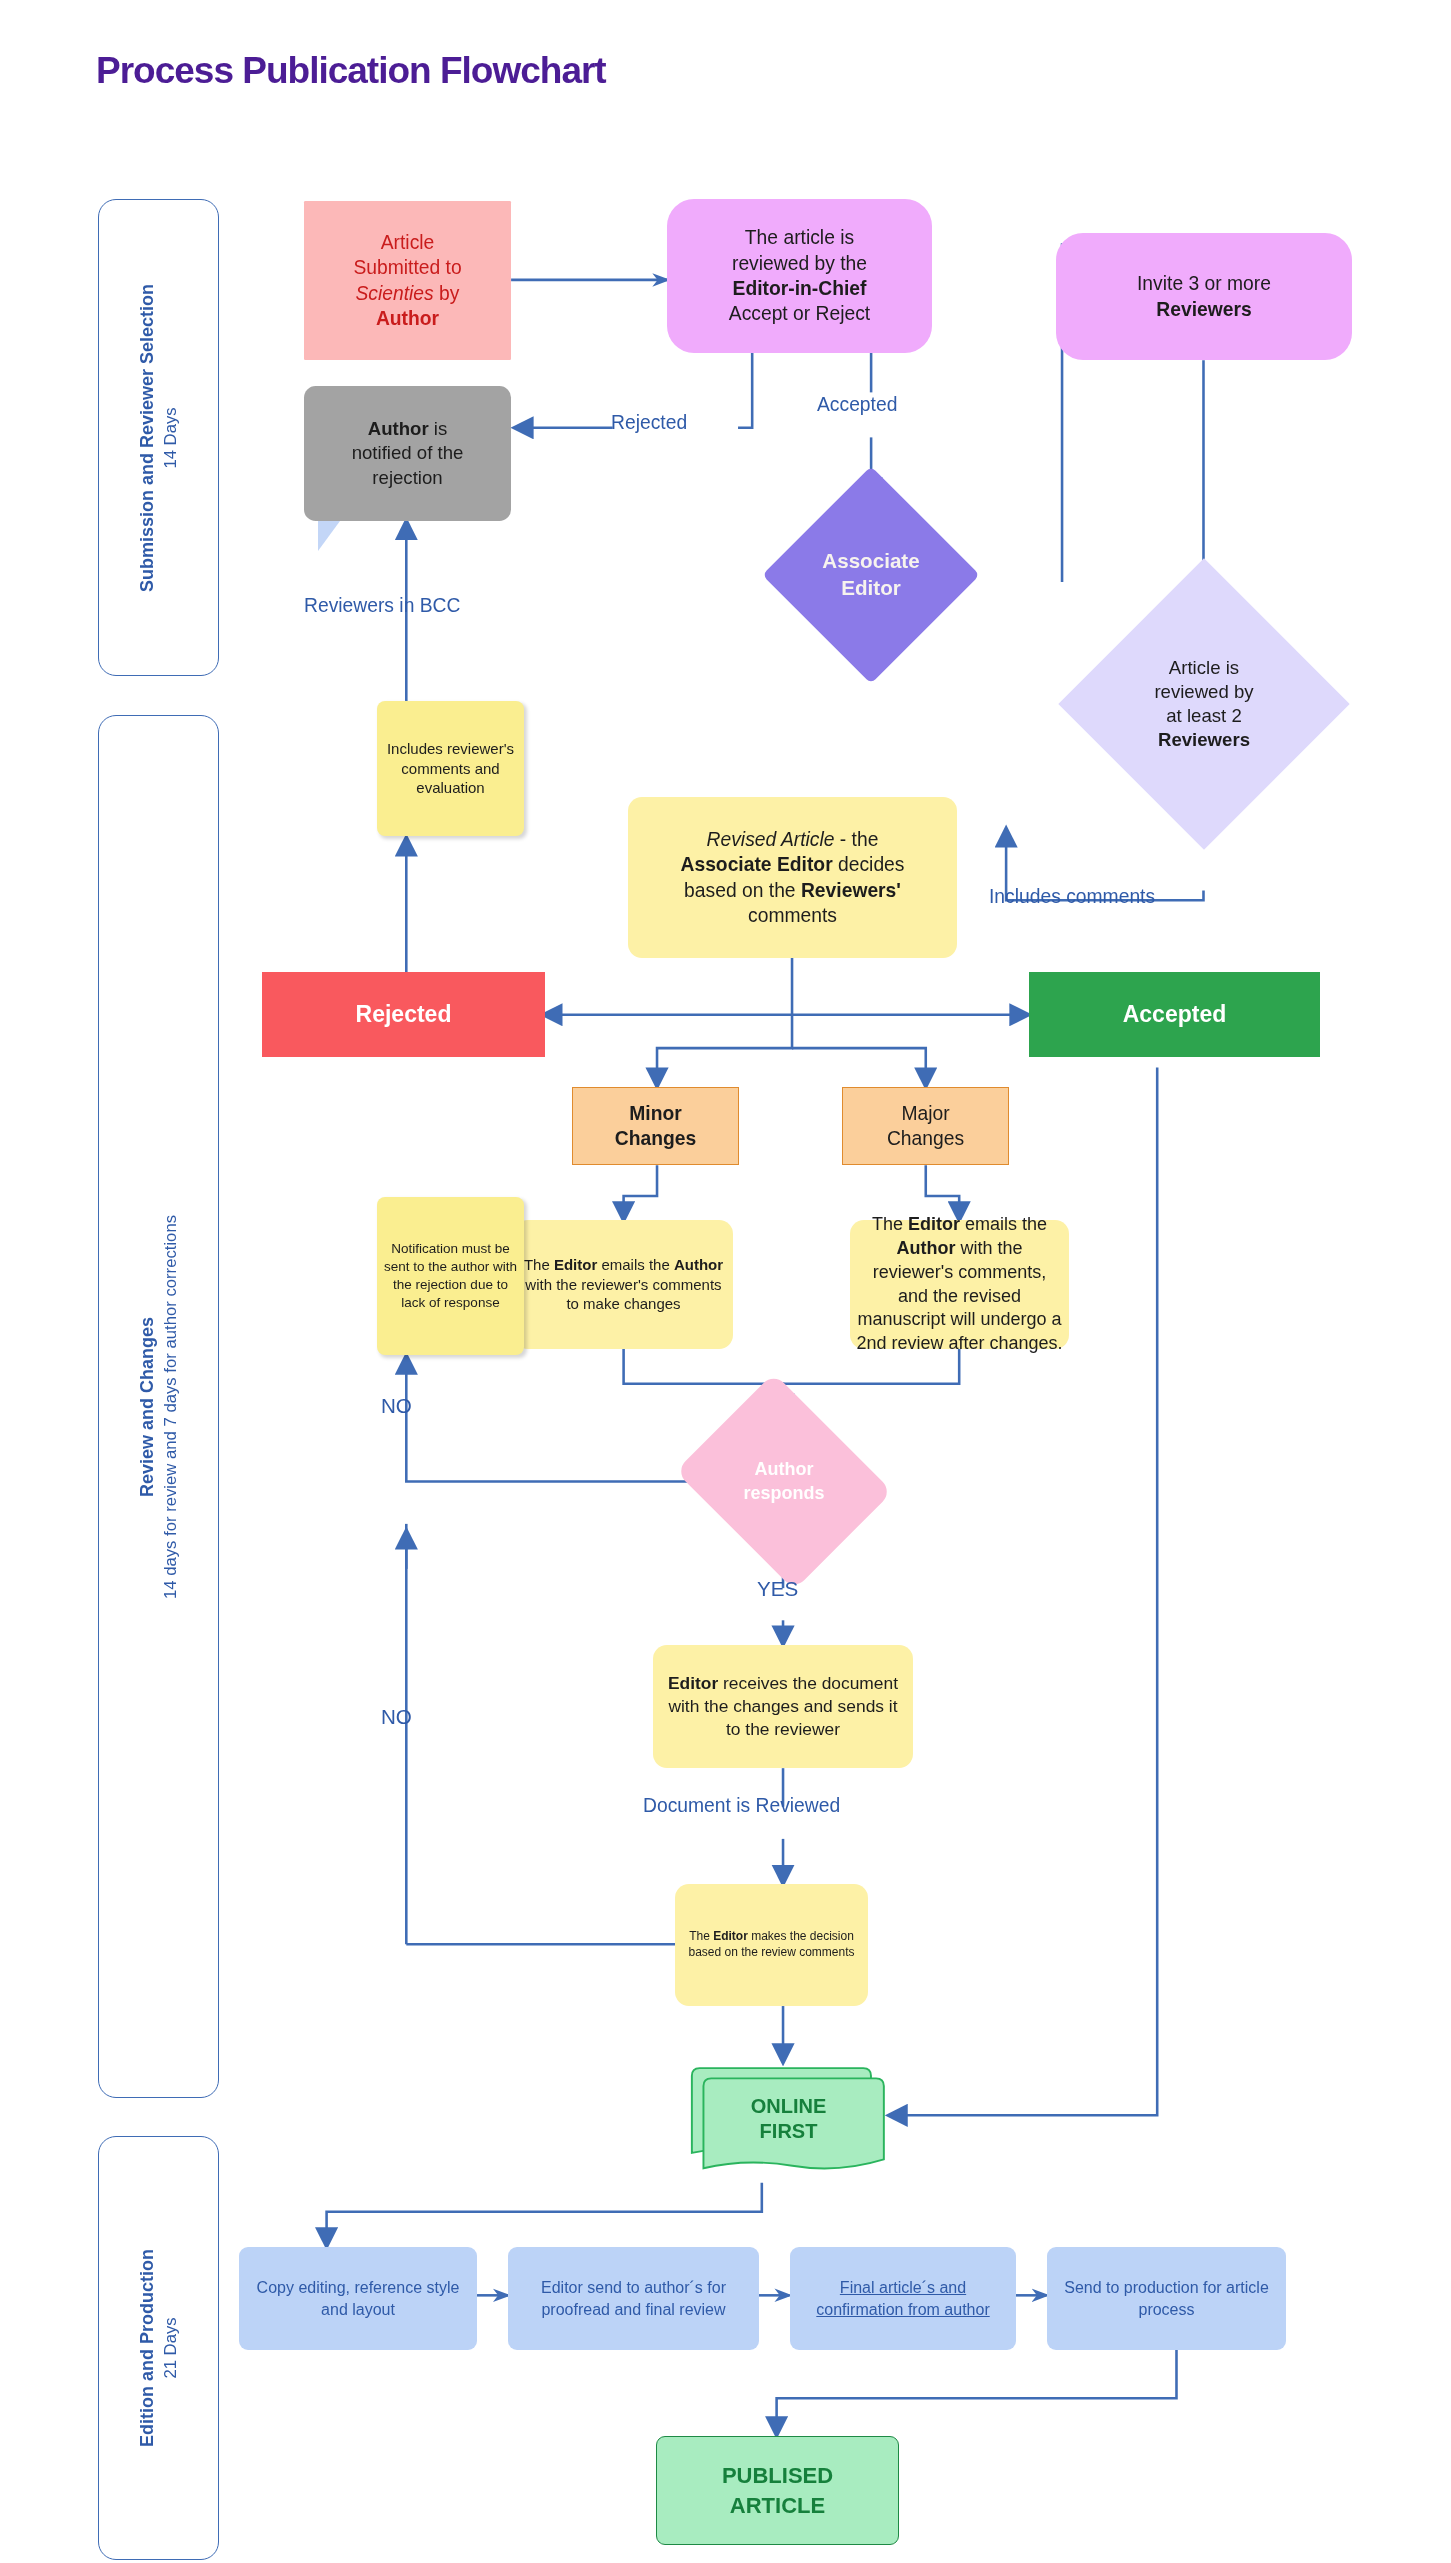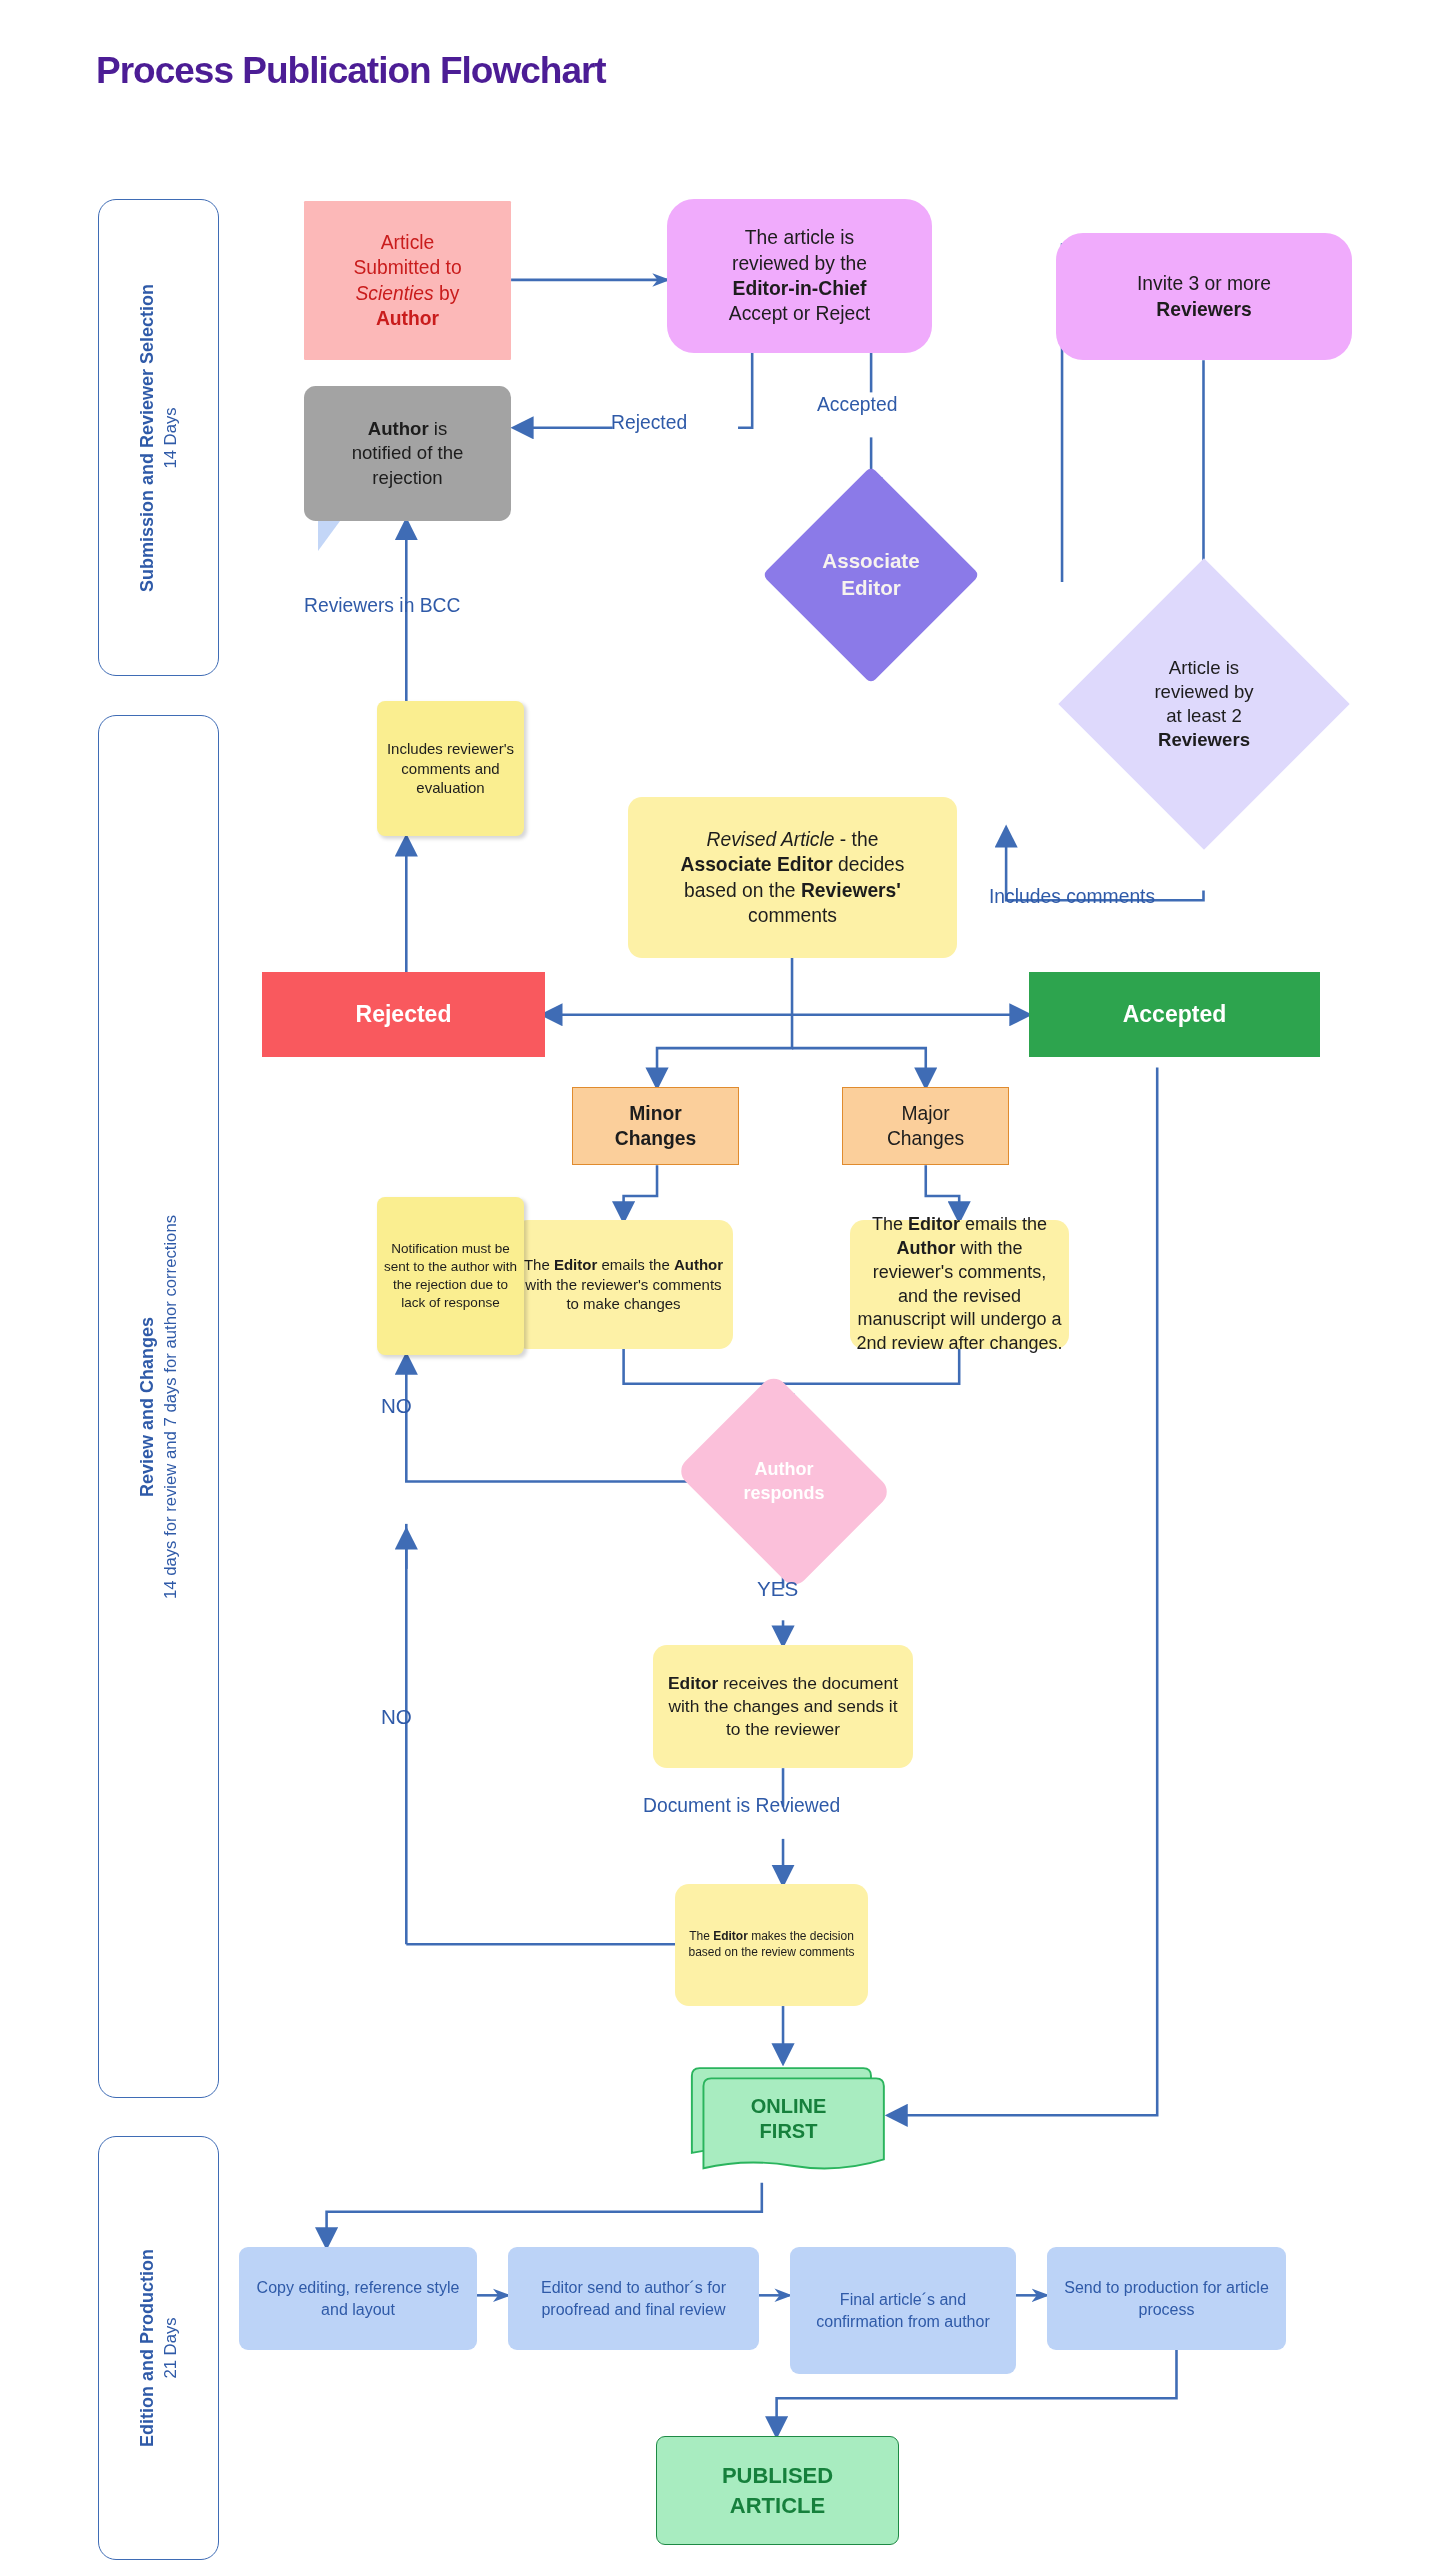--- a/index.html
+++ b/index.html
@@ -404,21 +404,21 @@
   </div>
 
   <div class="node rect-lightblue" style="left:239px; top:2247px; width:238px; height:103px; font-size:16px;">
     <div class="inner">Copy editing, reference style and layout</div>
   </div>
 
   <div class="node rect-lightblue" style="left:508px; top:2247px; width:251px; height:103px; font-size:16px;">
     <div class="inner">Editor send to author´s for proofread and final review</div>
   </div>
 
-  <div class="node rect-lightblue" style="left:790px; top:2247px; width:226px; height:127px; font-size:16px;">
+  <div class="node rect-lightblue" style="left:790px; top:2247px; width:226px; height:103px; font-size:16px;text-decoration:underline;">
     <div class="inner">Final article´s and confirmation from author</div>
   </div>
 
   <div class="node rect-green" style="left:656px; top:2436px; width:243px; height:109px; font-size:22px;">
     <div class="inner">
       <span>PUBLISED</span><br>
       <span>ARTICLE</span>
     </div>
   </div>
 

